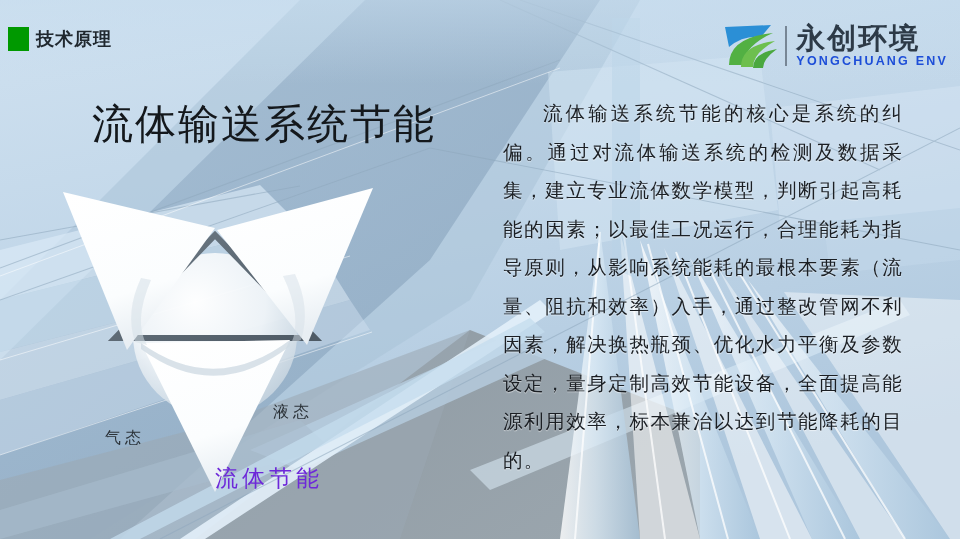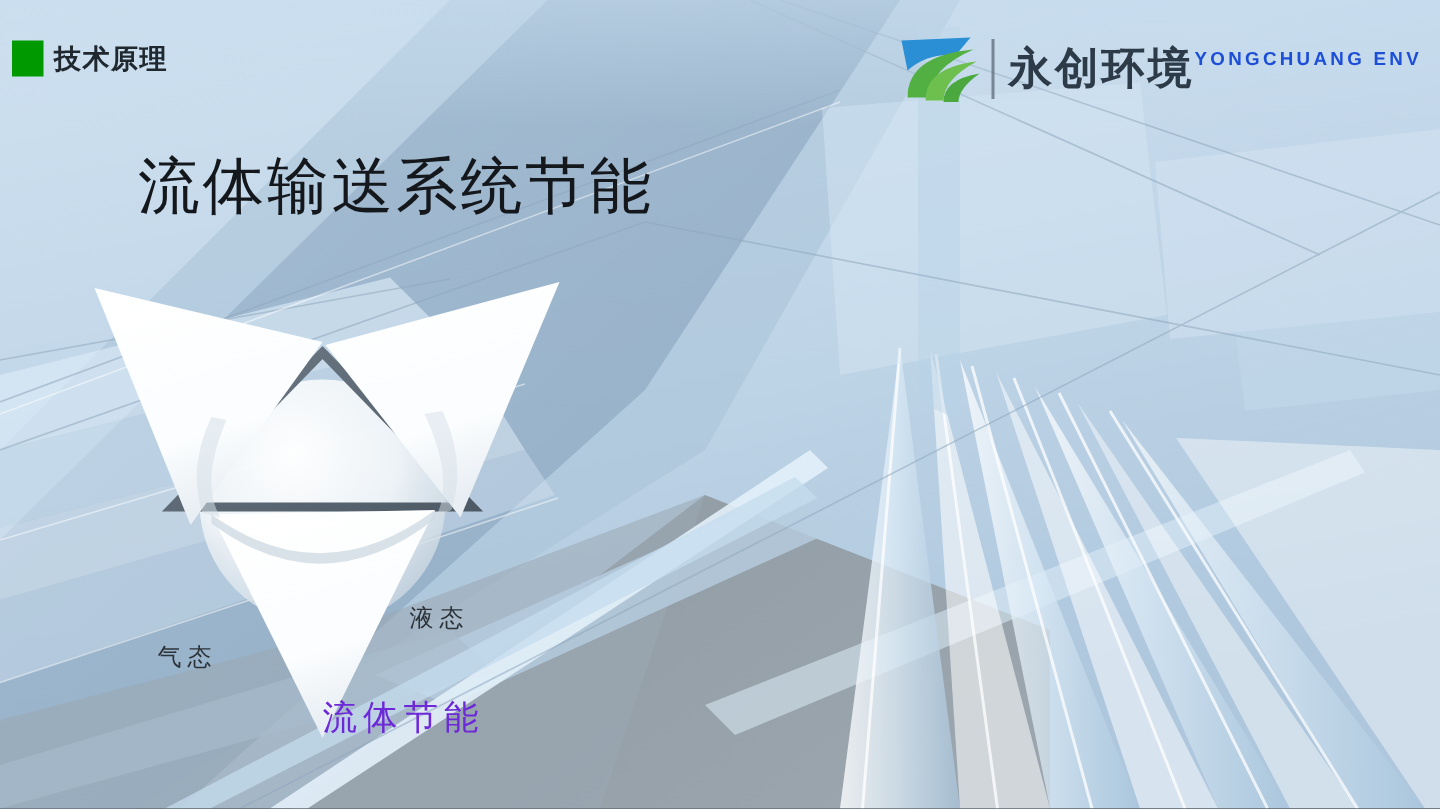--- a/index.html
+++ b/index.html
@@ -36,21 +36,21 @@
   
   .logo{
     position:absolute;right:12px;top:20px;
     display:flex;align-items:center;height:52px;
   }
   .logo-mark{width:60px;height:50px;flex:0 0 auto;}
   .logo-div{
     width:2px;height:40px;background:#5c6a78;opacity:.75;
     margin:0 9px 0 4px;flex:0 0 auto;
   }
-  .logo-words{display:flex;flex-direction:row;justify-content:flex-start;}
+  .logo-words{display:flex;flex-direction:column;justify-content:flex-start;}
   .logo-cn{
     font-size:29px;font-weight:bold;color:#2d3a47;
     line-height:30px;letter-spacing:2px;white-space:nowrap;
   }
   .logo-en{
     font-size:12.5px;font-weight:bold;color:#1d4ed8;
     line-height:15px;letter-spacing:2.2px;white-space:nowrap;
     margin-top:1px;
   }
 
@@ -245,14 +245,15 @@
       <path d="M96 100 Q78 142 92 165 L80 162 Q70 132 86 98 Z" fill="#d6e0e8" opacity=".55"></path>
       <path d="M228 96 Q248 138 236 164 L246 160 Q256 128 240 94 Z" fill="#d6e0e8" opacity=".5"></path>
     </svg>
 
     <div class="dlabel lbl-gas">气态</div>
     <div class="dlabel lbl-liq">液态</div>
     <div class="dlabel lbl-core">流体节能</div>
 
   </div>
 
+  <div class="body-text">流体输送系统节能的核心是系统的纠偏。通过对流体输送系统的检测及数据采集，建立专业流体数学模型，判断引起高耗能的因素；以最佳工况运行，合理能耗为指导原则，从影响系统能耗的最根本要素（流量、阻抗和效率）入手，通过整改管网不利因素，解决换热瓶颈、优化水力平衡及参数设定，量身定制高效节能设备，全面提高能源利用效率，标本兼治以达到节能降耗的目的。</div>
 
 </div>
 
 </body></html>

